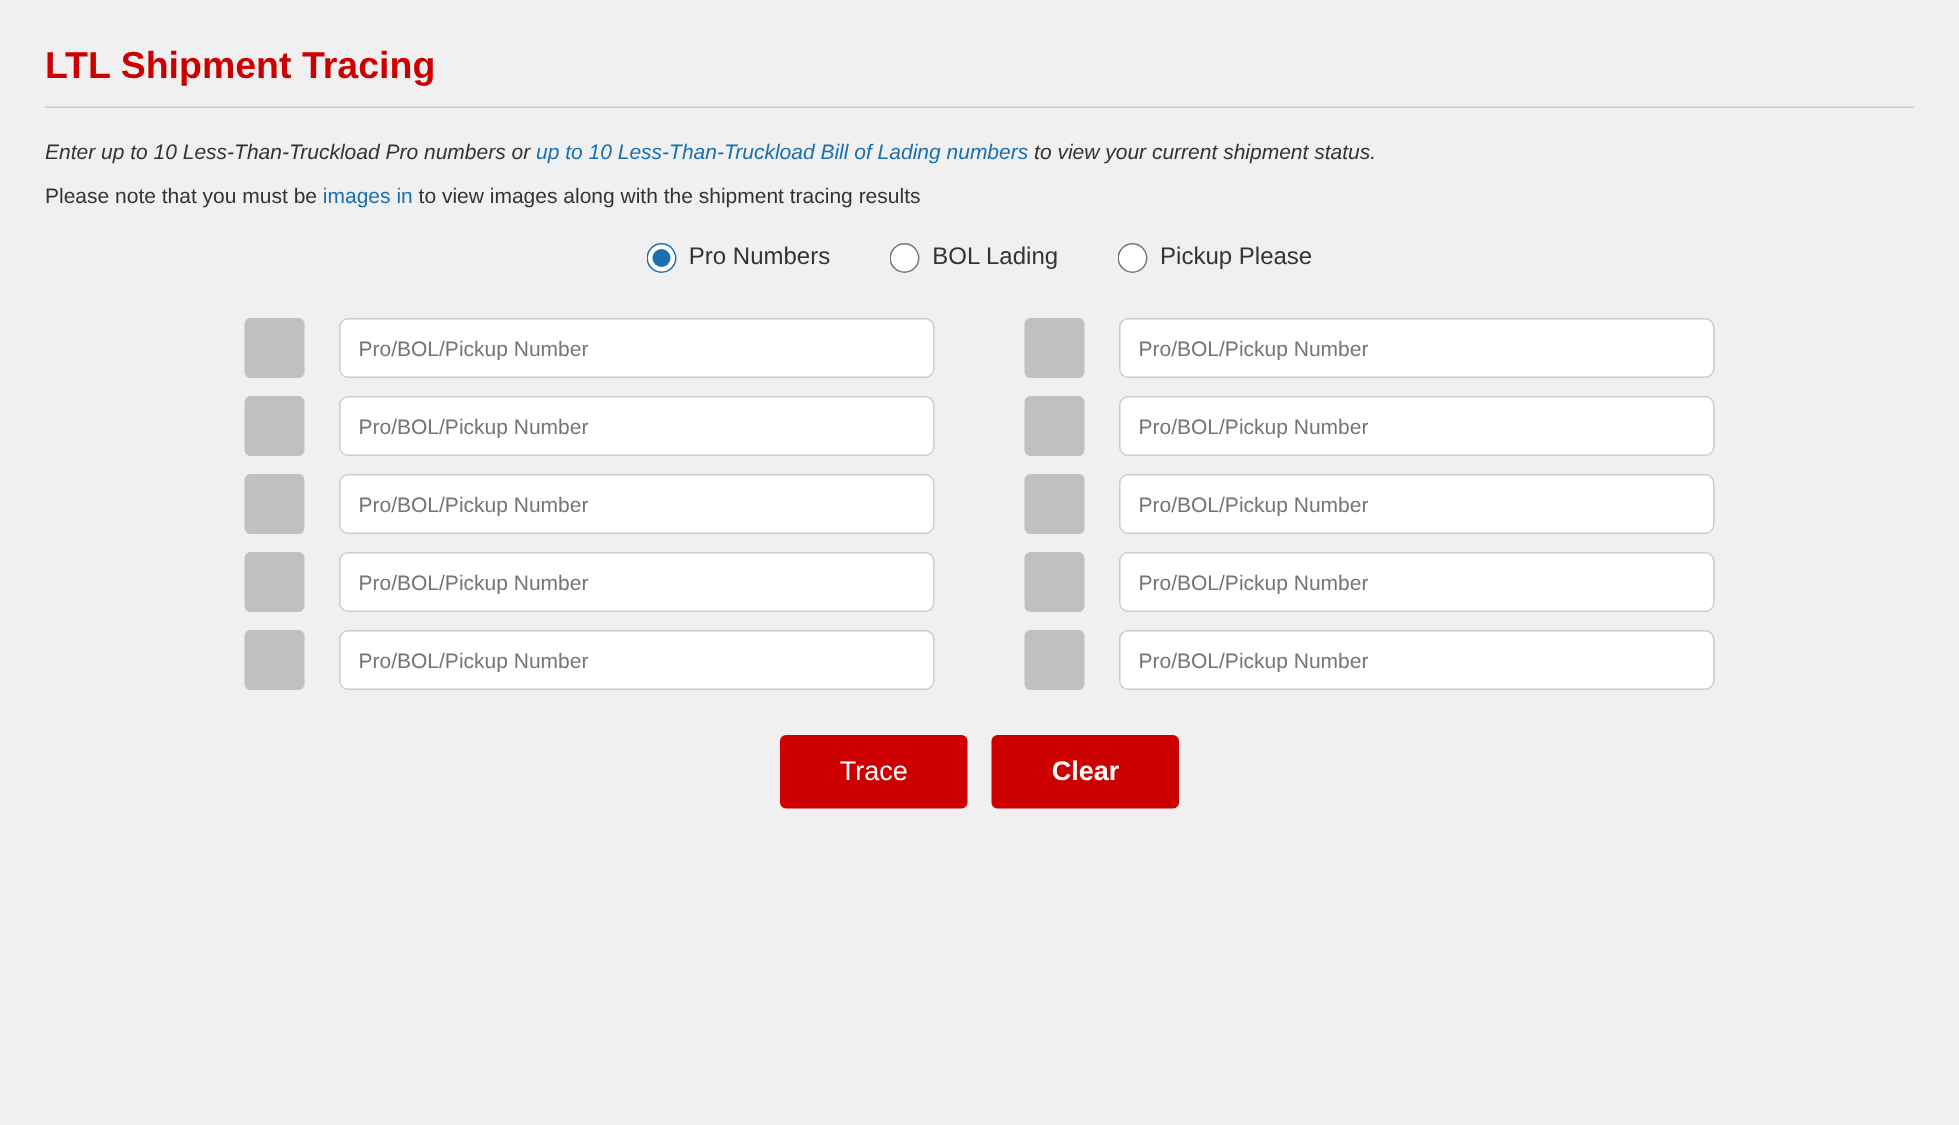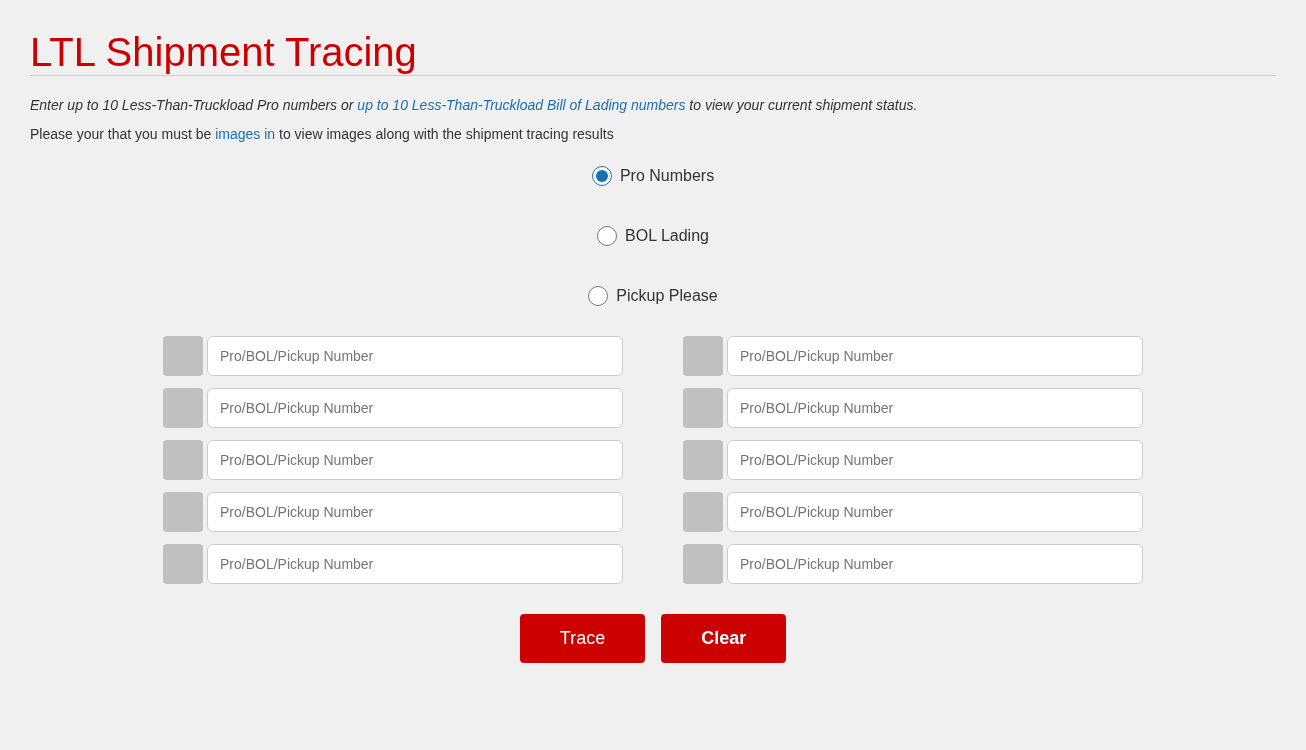--- a/index.html
+++ b/index.html
@@ -12,22 +12,23 @@
       background-color: #f0f0f0;
       font-family: Arial, sans-serif;
       font-size: 14px;
       color: #333;
       min-height: 750px;
       padding: 30px 30px;
     }
 
     .page-title {
       color: #cc0000;
-      font-size: 40px;
-      font-weight: normal;
+      font-size: 25px;
+      font-weight: bold;
+      margin-bottom: 12px;
     }
 
     .divider {
       border: none;
       border-top: 1px solid #ccc;
       margin-bottom: 18px;
     }
 
     .description {
       font-size: 14px;
@@ -52,21 +53,20 @@
       color: #1a6faf;
       text-decoration: none;
     }
 
     .radio-group {
       display: flex;
       justify-content: center;
       gap: 40px;
       margin-bottom: 30px;
       align-items: center;
-      flex-direction: column;
     }
 
     .radio-label {
       display: flex;
       align-items: center;
       gap: 8px;
       font-size: 16px;
       cursor: pointer;
     }
 
@@ -82,21 +82,21 @@
       grid-template-columns: 1fr 1fr;
       gap: 12px 60px;
       max-width: 1100px;
       margin: 0 auto 30px auto;
       padding: 0 60px;
     }
 
     .input-row {
       display: flex;
       align-items: flex-end;
-      gap: 4px;
+      gap: 23px;
     }
 
     .input-prefix {
       width: 40px;
       height: 40px;
       background-color: #c0c0c0;
       border-radius: 4px;
       flex-shrink: 0;
     }
 
@@ -147,21 +147,21 @@
 <body>
 
 <h1 class="page-title">LTL Shipment Tracing</h1>
 <hr class="divider">
 
 <p class="description">
   <span>Enter up to 10 Less-Than-Truckload Pro numbers or </span><a href="#">up to 10 Less-Than-Truckload Bill of Lading numbers</a><span> to view your current shipment status.</span>
 </p>
 
 <p class="logged-in-note">
-  <span>Please your that you must be </span><a href="#">images in</a><span> to view images along with the shipment tracing results</span>
+  <span>Please note that you must be </span><a href="#">images in</a><span> to view images along with the shipment tracing results</span>
 </p>
 
 <div class="radio-group">
   <label class="radio-label">
     <input type="radio" name="trace-type" value="pro" checked="" style="">
     <span>Pro Numbers</span>
   </label>
   <label class="radio-label">
     <input type="radio" name="trace-type" value="bol" style="">
     <span>BOL Lading</span>

